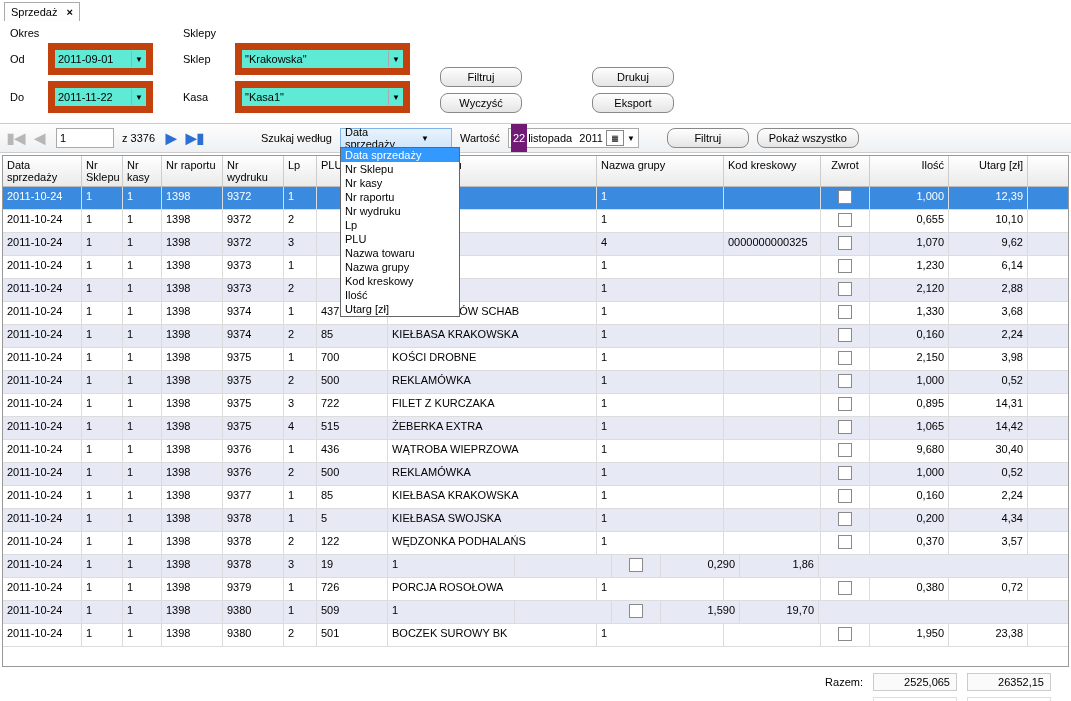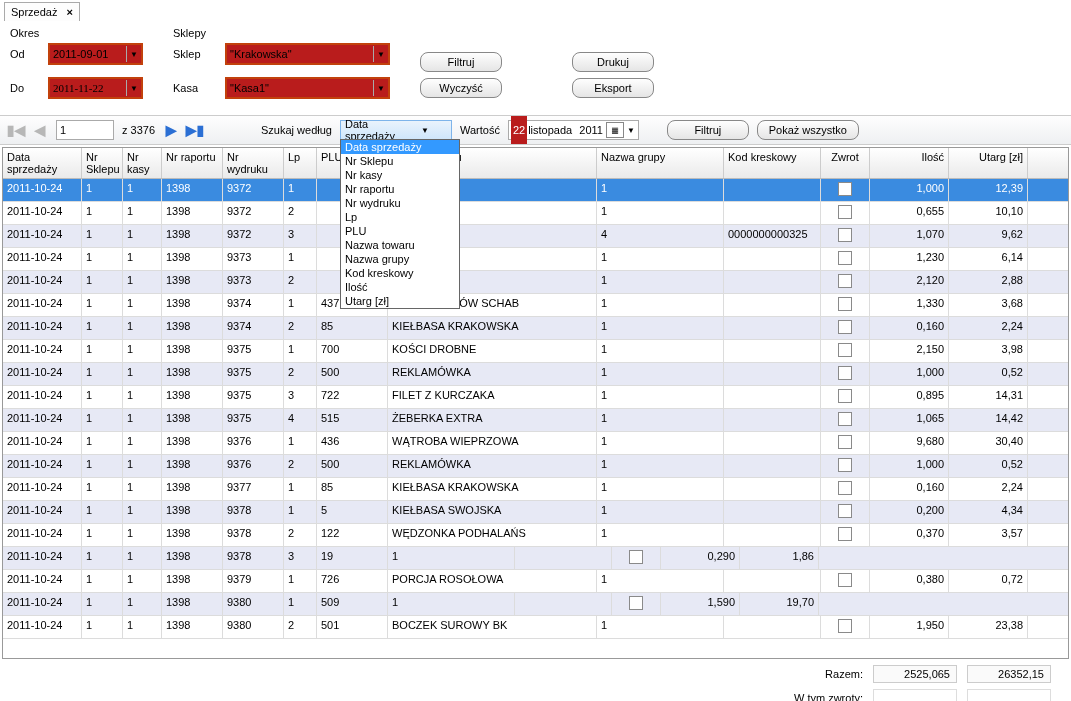--- a/index.html
+++ b/index.html
@@ -1,25 +1,25 @@
 <!DOCTYPE html>
 <html><head>
 <meta charset="utf-8">
 <style>
 html,body{margin:0;padding:0;font-family:Tahoma,Arial,sans-serif;font-size:11px;background:#fff;color:#000;width:1071px;height:701px;overflow:hidden}
 .tab-bar{padding:2px 0 0 4px}
 .tab{display:inline-block;border:1px solid #aaa;border-bottom:none;background:#fdfdfd;padding:3px 6px;font-size:11px}
 .tab .x{margin-left:6px;font-weight:bold}
-.filters{display:flex;padding:6px 10px 4px 10px;gap:30px;align-items:center}
+.filters{display:flex;padding:6px 10px 4px 10px;gap:30px;align-items:flex-end}
 .group{border:none}
 .group-label{font-size:11px;margin-bottom:4px}
-.row{display:flex;align-items:center;margin-bottom:12px}
+.row{display:flex;align-items:center;margin-bottom:6px}
 .row label{width:38px}
 .shops .row label{width:52px}
-.combo{display:inline-flex;align-items:center;border:2px solid #c2410c;background:#b91c1c;height:18px}
+.combo{display:inline-flex;align-items:center;border:7px solid #c2410c;background:#5eead4;height:18px}
 .combo input{border:none;outline:none;font-size:11px;padding:1px 3px;background:transparent}
 .combo .arrow{width:14px;height:16px;display:flex;align-items:center;justify-content:center;font-size:8px;border-left:1px solid #aaa;color:#000}
 .btn{border:1px solid #888;background:linear-gradient(#fefefe,#e5e5e5);border-radius:8px;padding:3px 0;font-size:11px;cursor:pointer;text-align:center;width:80px;margin-bottom:6px}
 .toolbar{display:flex;align-items:center;background:linear-gradient(#fefefe,#eef0f2);border-top:1px solid #ccc;border-bottom:1px solid #ccc;padding:4px 8px;gap:8px}
 .nav-icon{width:16px;height:16px;display:flex;align-items:center;justify-content:center;font-size:14px;font-weight:bold;cursor:pointer}
 .nav-icon.blue{color:#2b6fd4}
 .nav-icon.grey{color:#b7b7b7}
 .toolbar-input{border:1px solid #aaa;height:16px;width:60px;font-size:11px;padding:1px 3px}
 .dropdown-wrap{position:relative}
 .dropdown-btn{display:flex;align-items:center;width:110px;height:18px;border:1px solid #7eb4ea;background:linear-gradient(#eaf3fc,#cfe6fb)}
@@ -63,21 +63,21 @@
     <div class="row">
       <label>Od</label>
       <div class="combo">
           <input style="width: 70px;" value="2011-09-01">
           <span class="arrow">▼</span>
         </div>
     </div>
     <div class="row">
       <label>Do</label>
       <div class="combo">
-          <input style="width: 70px; font-family: Liberation Serif, serif;" value="2011-11-22">
+          <input style="width: 70px;" value="2011-11-22">
           <span class="arrow">▼</span>
         </div>
     </div>
   </div>
   <div class="group shops">
     <div class="group-label">Sklepy</div>
     <div class="row">
       <label>Sklep</label>
       <div class="combo">
           <input style="width: 140px;" value="&quot;Krakowska&quot;">
@@ -125,21 +125,21 @@
         <div>PLU</div>
         <div>Nazwa towaru</div>
         <div>Nazwa grupy</div>
         <div>Kod kreskowy</div>
         <div>Ilość</div>
         <div>Utarg [zł]</div>
       </div>
   </div>
   <span style="">Wartość</span>
   <div class="date-combo">
-    <span style="background:#b91c1c;color:#fff;padding:8px 2px">22</span>
+    <span style="background:#701a75;color:#fff;padding:8px 2px">22</span>
     <span>listopada</span>
     <span>&nbsp;</span>
     <span>2011</span>
     <span class="cal">▦</span>
     <span class="arrow" style="font-size:8px;margin-left:2px">▼</span>
   </div>
   <div class="btn" style="margin-left:20px">Filtruj</div>
   <div class="btn" style="width:100px">Pokaż wszystko</div>
 </div>
 

